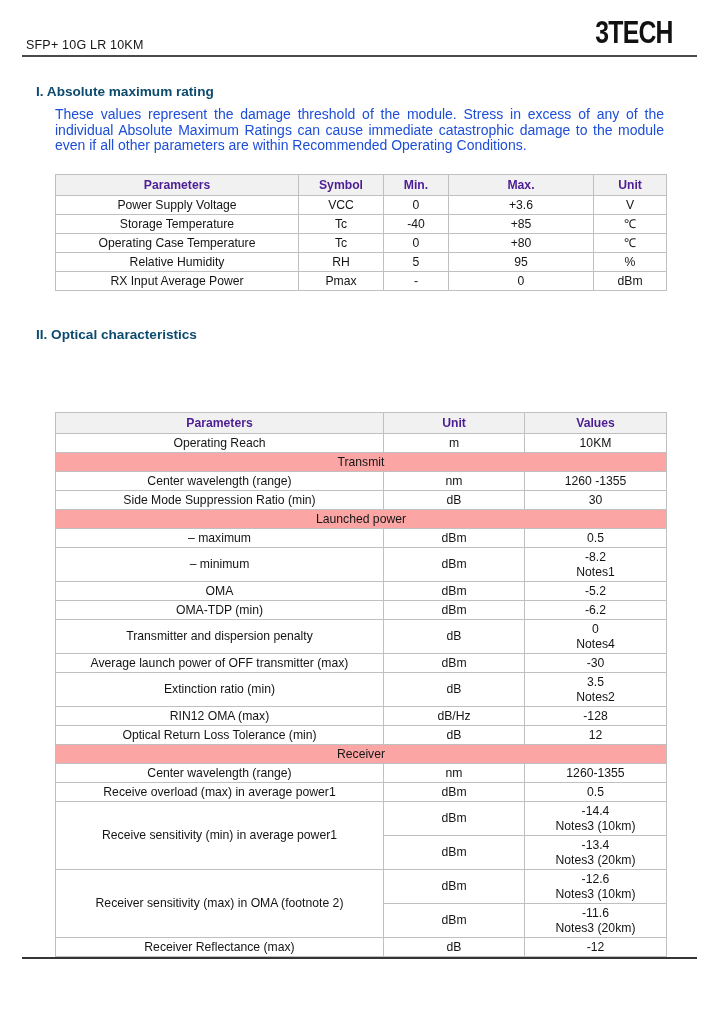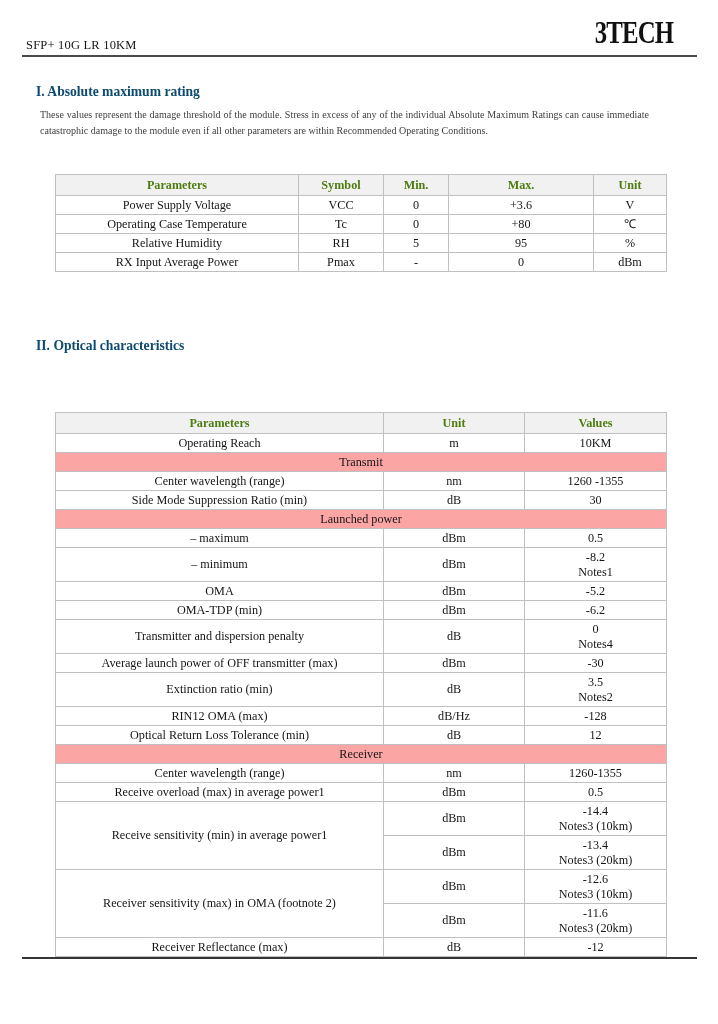--- a/index.html
+++ b/index.html
@@ -1,40 +1,40 @@
 <!DOCTYPE html>
 <html><head>
 <meta charset="utf-8">
 <style>
   html,body { margin:0; padding:0; background:#ffffff; }
   .page {
     position:relative; width:718px; height:1024px; background:#ffffff;
-    font-family:Liberation Serif, serif; color:#151515; overflow:hidden;
+    font-family:Liberation Sans, sans-serif; color:#151515; overflow:hidden;
   }
   .doc-code { position:absolute; left:26px; top:38px; font-size:12.5px; letter-spacing:0.2px; }
   .logo {
     position:absolute; right:45px; top:15px; font-size:31px; font-weight:900;
     letter-spacing:-1px; transform:scaleX(0.8); transform-origin:100% 50%; color:#111;
   }
   .rule-top { position:absolute; left:22px; top:55px; width:675px; height:2px; background:#4a4a4a; }
   .rule-bottom { position:absolute; left:22px; top:957px; width:675px; height:2px; background:#353535; }
   .h1 { position:absolute; left:36px; font-size:13.6px; font-weight:bold; color:#0c4a6e; }
   #h1a { top:84px; }
-  #h1b { top:338px; }
+  #h1b { top:327px; }
   .para {
-    position:absolute; left:40px; width:609px; font-size:10px; line-height:15.6px;
-    text-align:justify; color:#404040;
+    position:absolute; left:55px; width:609px; font-size:14px; line-height:15.6px;
+    text-align:justify; color:#1d4ed8;
   }
   #p1 { top:107px; }
   #p2 { top:361px; }
   table.spec { position:absolute; left:55px; width:611px; border-collapse:collapse; table-layout:fixed; font-size:12.2px; }
   #t1 { top:174px; }
   #t2 { top:412px; }
   .spec th, .spec td { border:1px solid #c0c0c0; text-align:center; vertical-align:middle; padding:0 3px; }
-  .spec th { background:#f1f1f1; height:20px; font-size:12.2px; font-weight:bold; color:#4d7c0f; }
+  .spec th { background:#f1f1f1; height:20px; font-size:12.2px; font-weight:bold; color:#4c1d95; }
   .spec td { height:18px; line-height:16.5px; }
   .spec tr.r2 td { height:31px; line-height:14.6px; padding:1px 3px; }
   .spec td.group { background:#fca5a5; }
   .vcell div { line-height:14.6px; }
 </style>
 </head>
 <body>
 
 <div class="page">
 
@@ -62,20 +62,27 @@
       <th>Unit</th>
     </tr>
     <tr>
       <td>Power Supply Voltage</td>
       <td>VCC</td>
       <td>0</td>
       <td>+3.6</td>
       <td>V</td>
     </tr>
     <tr>
+      <td>Storage Temperature</td>
+      <td>Tc</td>
+      <td>-40</td>
+      <td>+85</td>
+      <td>℃</td>
+    </tr>
+    <tr>
       <td>Operating Case Temperature</td>
       <td>Tc</td>
       <td>0</td>
       <td>+80</td>
       <td>℃</td>
     </tr>
     <tr>
       <td>Relative Humidity</td>
       <td>RH</td>
       <td>5</td>

